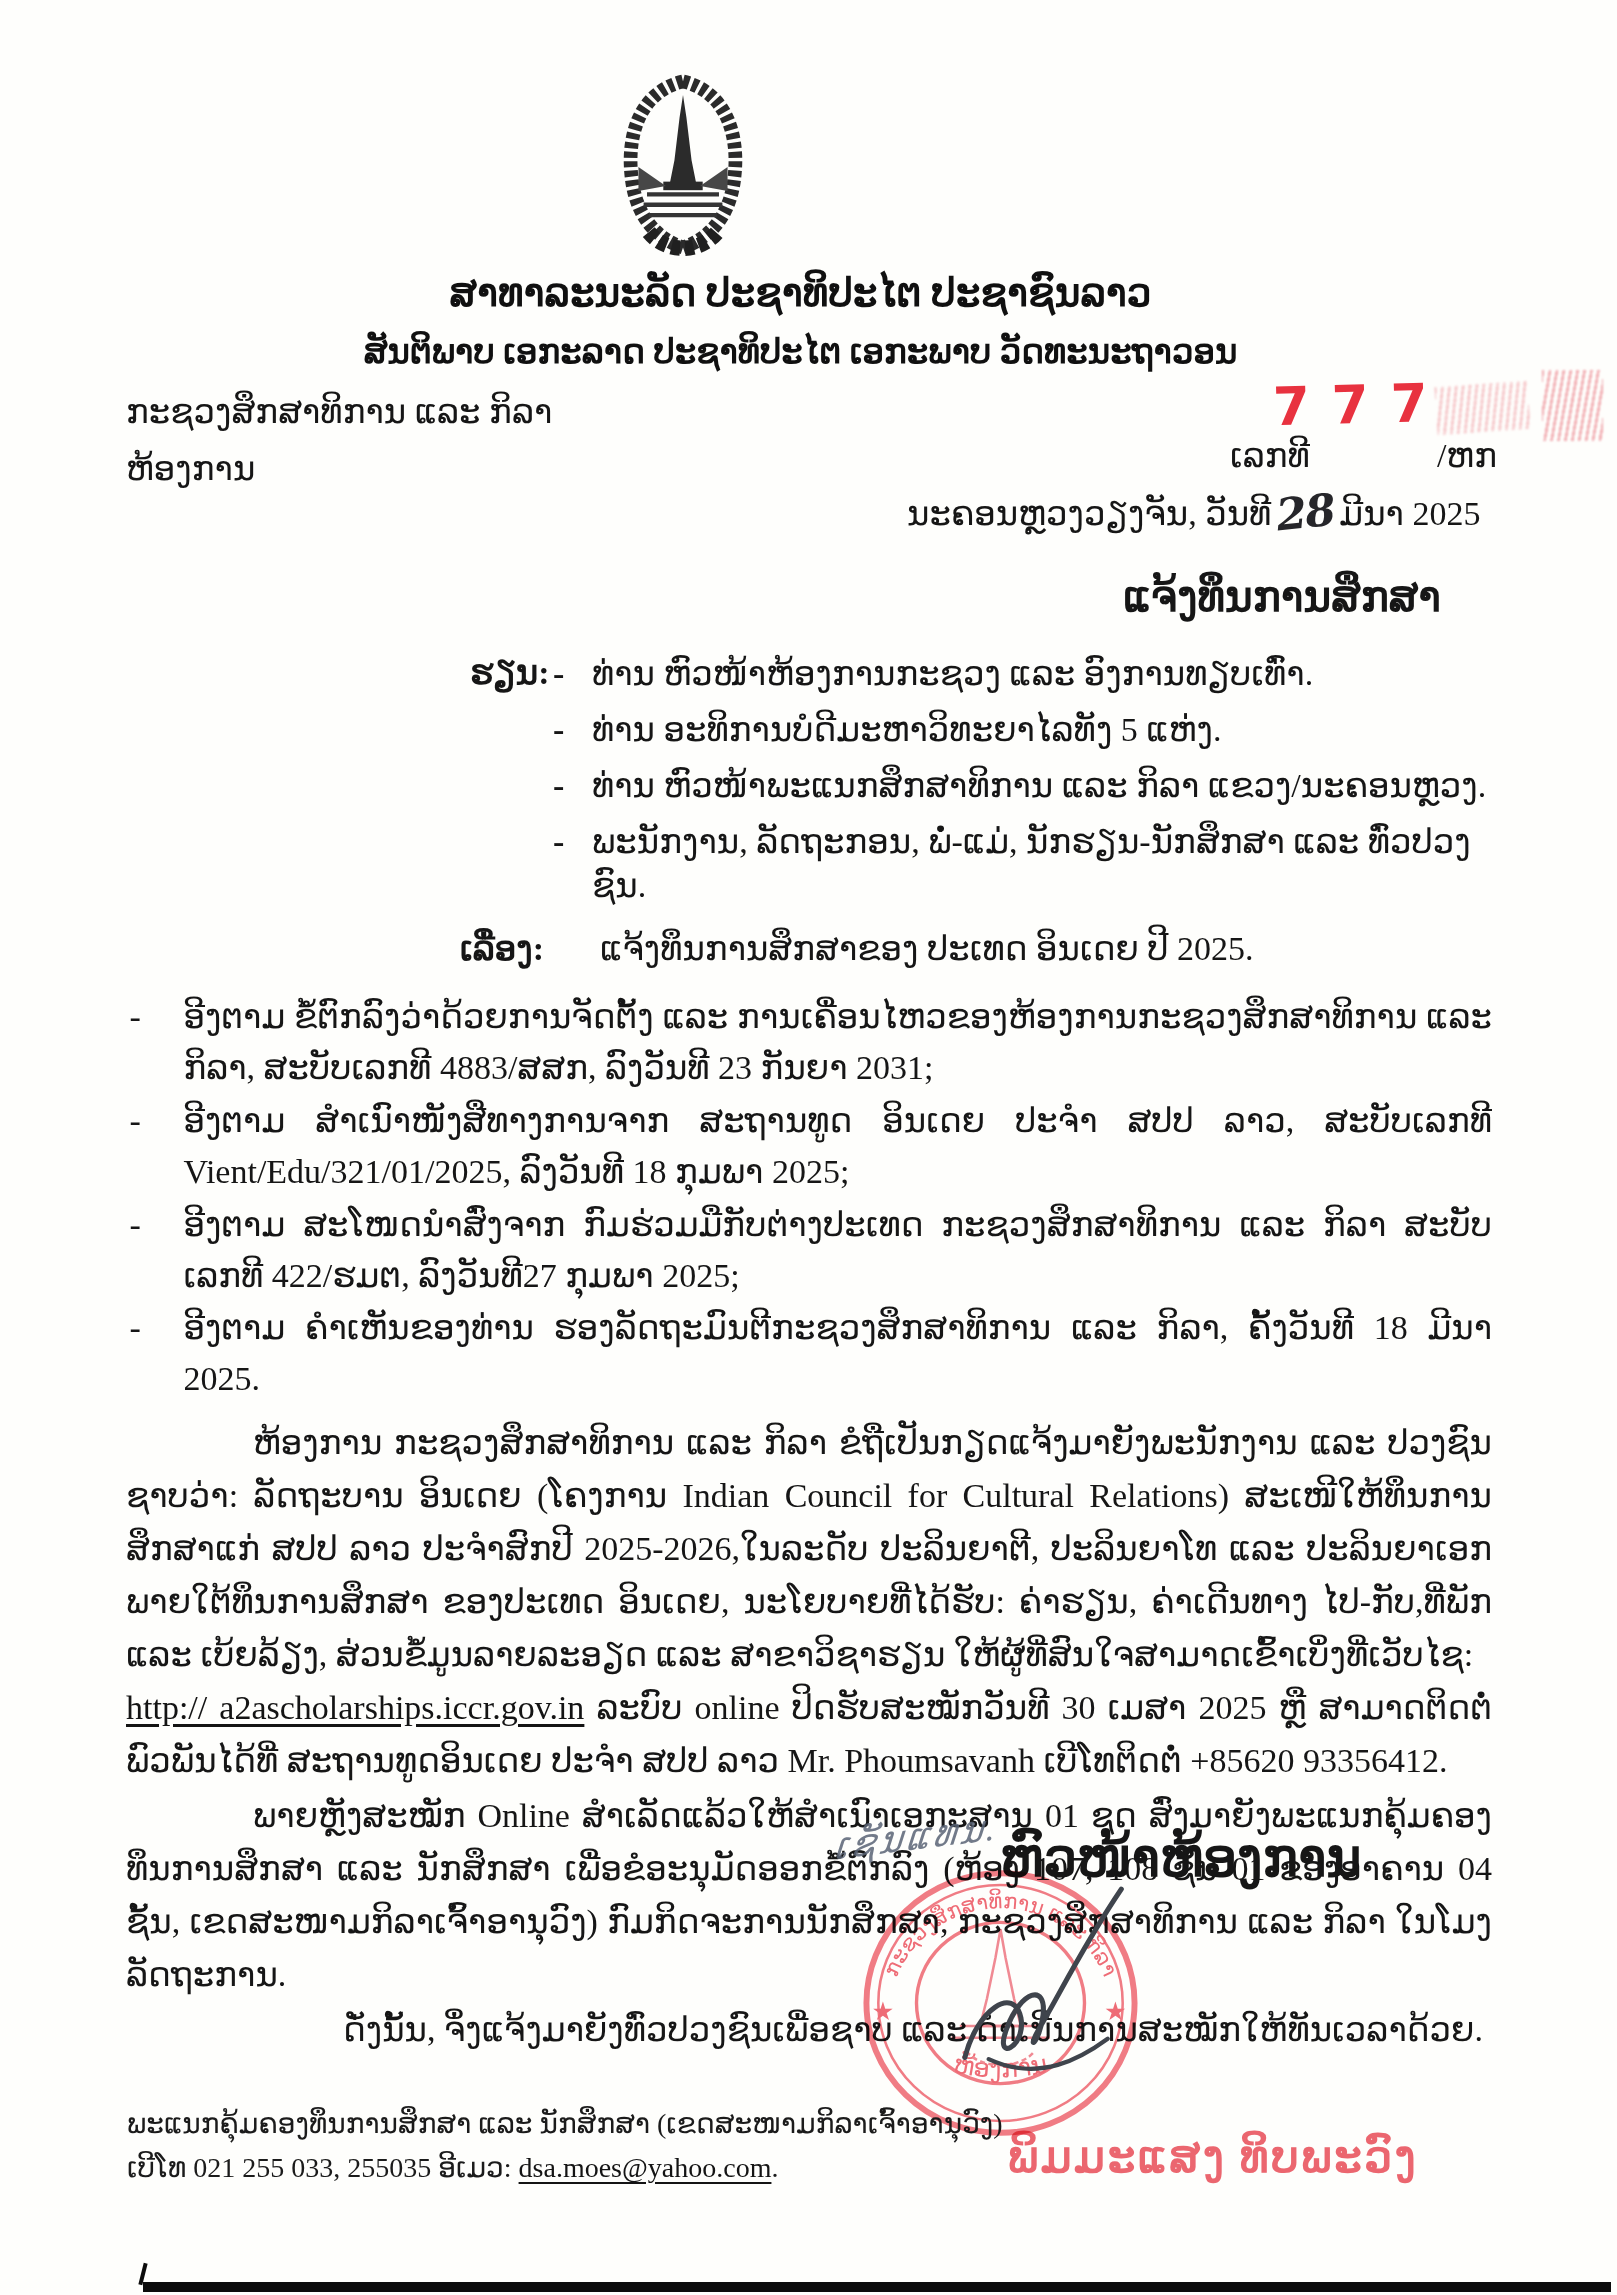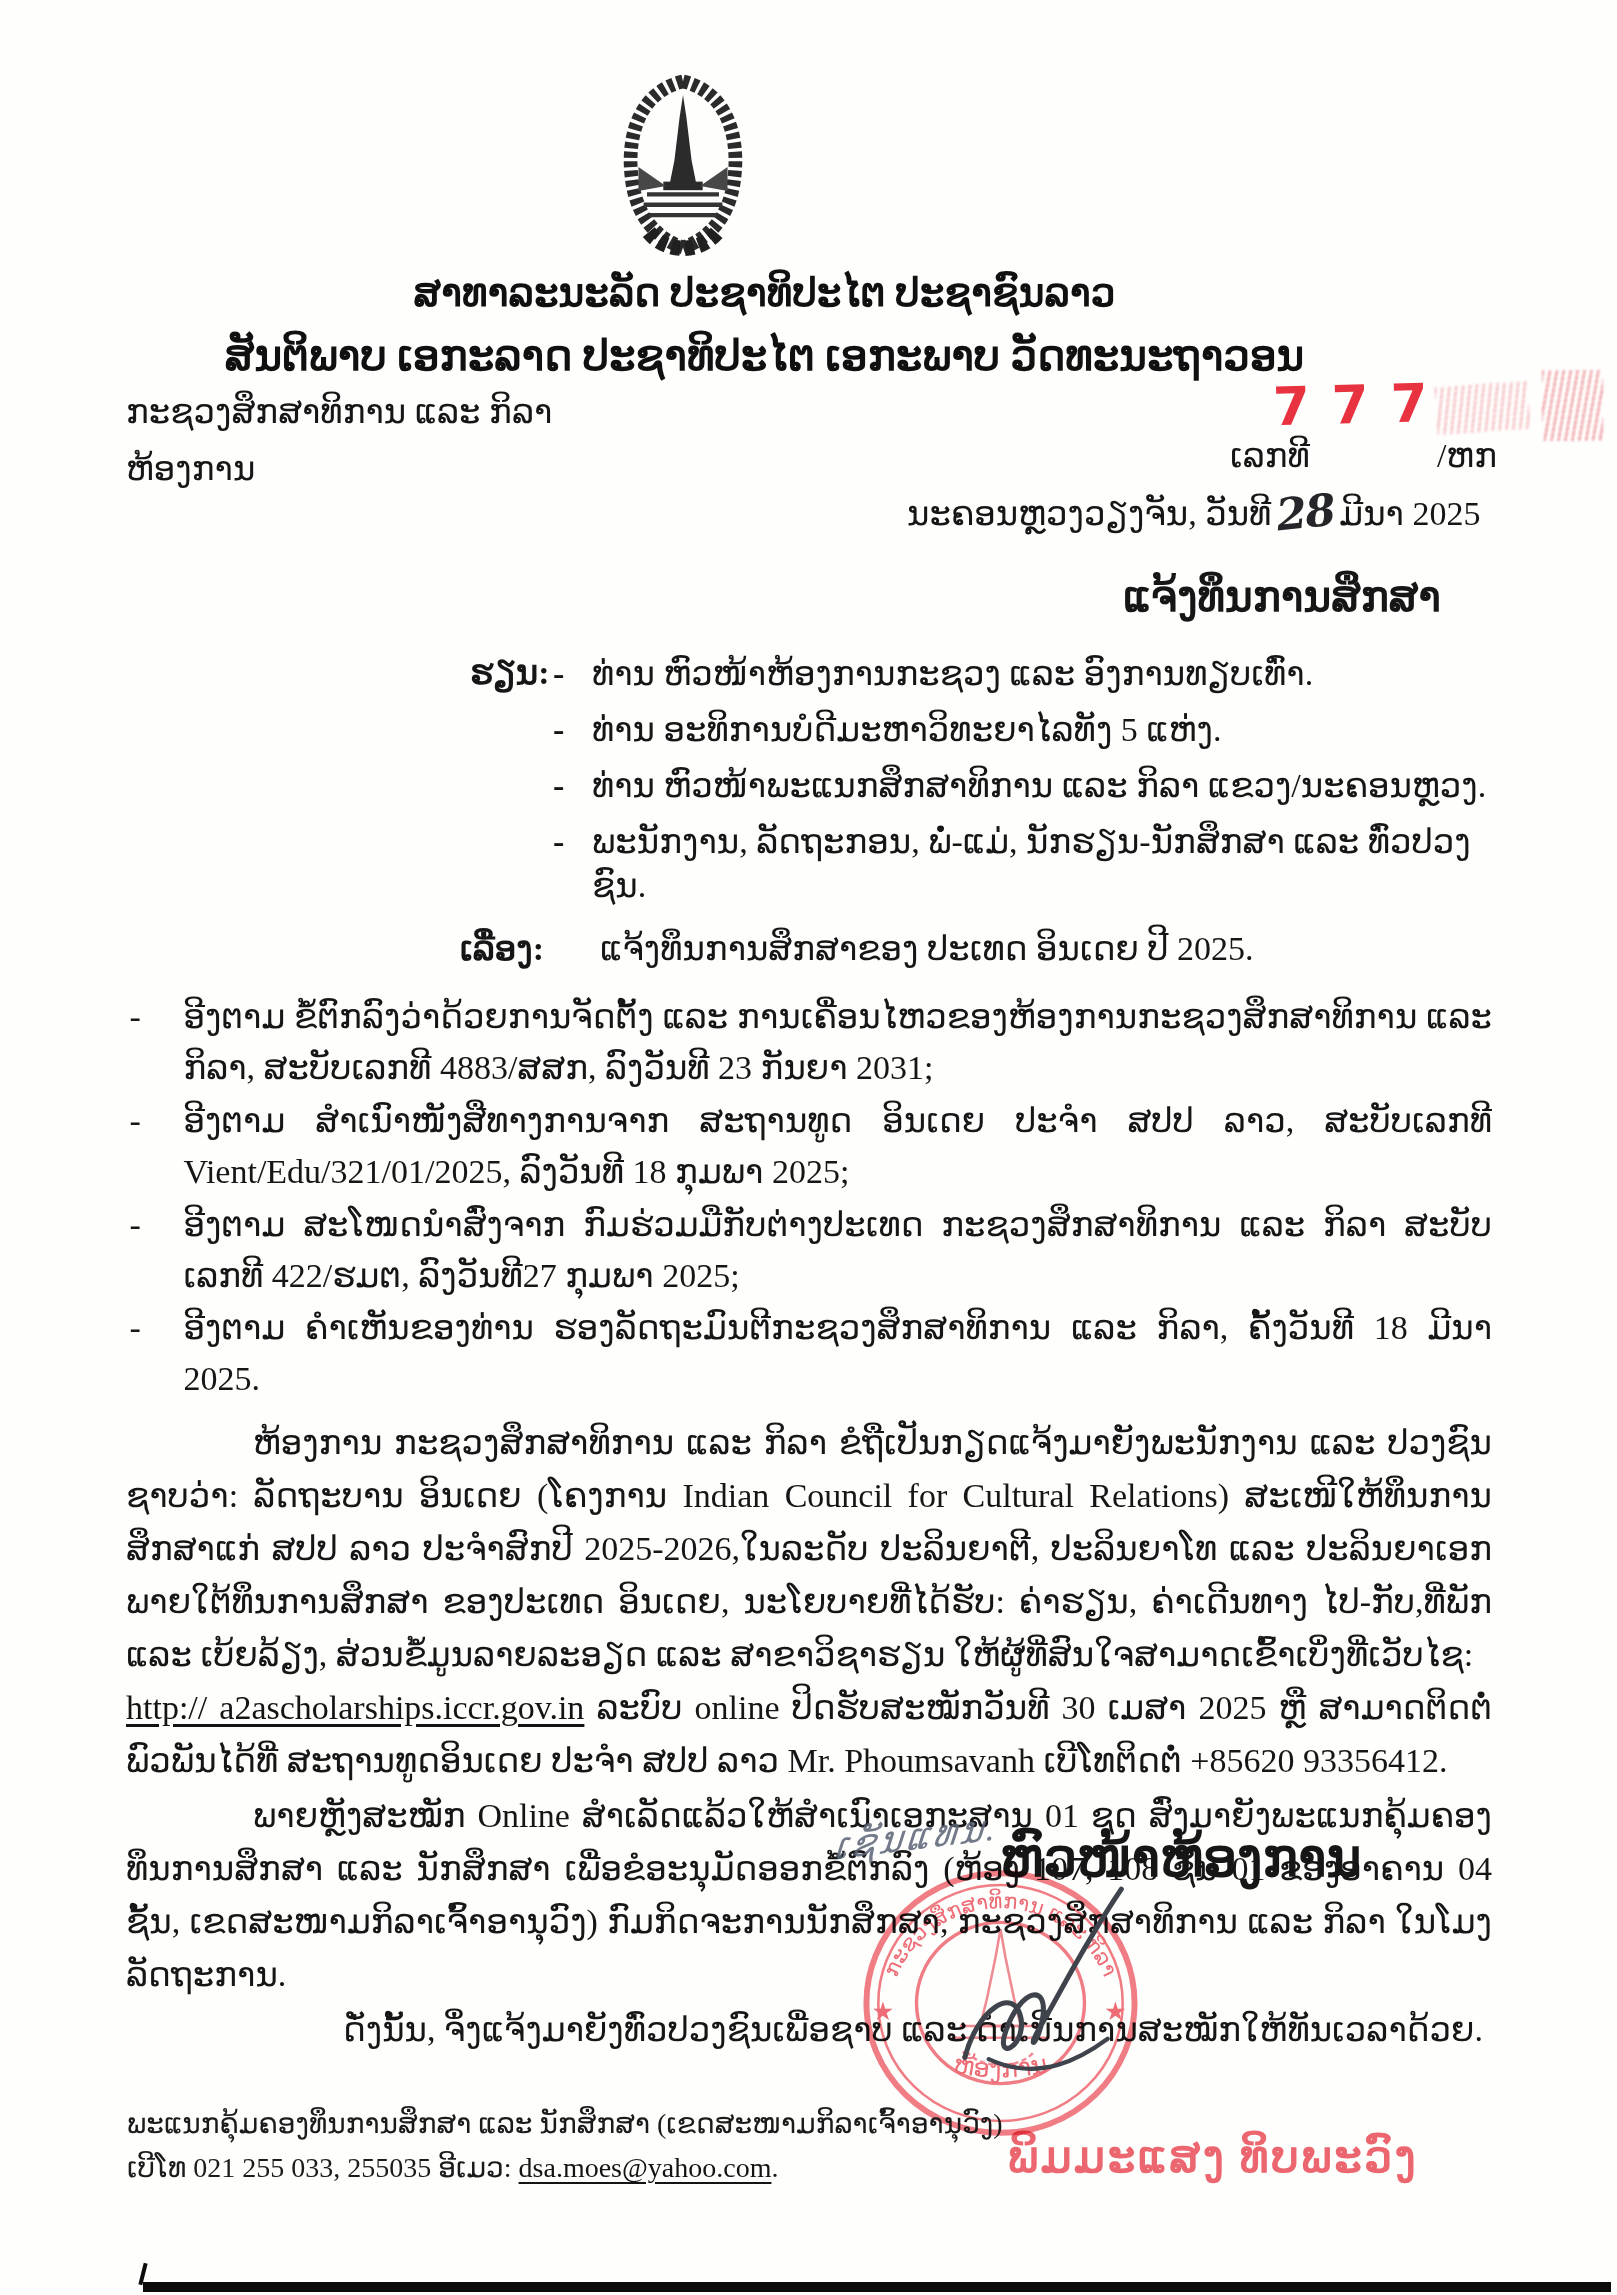--- a/index.html
+++ b/index.html
@@ -4,23 +4,23 @@
 <style>
   html,body{margin:0;padding:0;background:#8a8a8a;}
   .page{
     position:relative;width:1618px;height:2295px;background:#fefefc;
     font-family:"Liberation Serif","DejaVu Serif",serif;color:#161616;
     overflow:hidden;margin:0 auto;
   }
   
   .header{position:absolute;top:0;left:0;width:100%;height:535px;}
   .emblem{position:absolute;left:614px;top:66px;width:138px;height:197px;}
-  .h-line{position:absolute;left:0;width:1529px;text-align:center;font-weight:bold;color:#101010;}
+  .h-line{position:absolute;left:0;width:1529px;text-align:center;font-weight:bold;color:#101010;padding-left:36px;}
   .h-line1{top:270px;font-size:39px;}
-  .h-line2{top:331px;font-size:42px;}
+  .h-line2{top:331px;font-size:34px;}
   .ministry{position:absolute;left:126px;top:391px;font-size:34px;}
   .office{position:absolute;left:126px;top:448px;font-size:34px;}
   .stamp-number{
     position:absolute;left:1273px;top:374px;font-size:53px;font-weight:bold;
     color:#e8323f;letter-spacing:22px;transform:rotate(-1.5deg);
     font-family:"DejaVu Sans",sans-serif;
   }
   .stamp-smudge{position:absolute;background:repeating-linear-gradient(100deg,#e86a74 0 2.5px,transparent 2.5px 6.8px);opacity:.38;filter:blur(1px);}
   .smudge1{left:1436px;top:384px;width:93px;height:48px;transform:rotate(-4deg);}
   .smudge2{left:1542px;top:370px;width:61px;height:71px;opacity:.55;}

